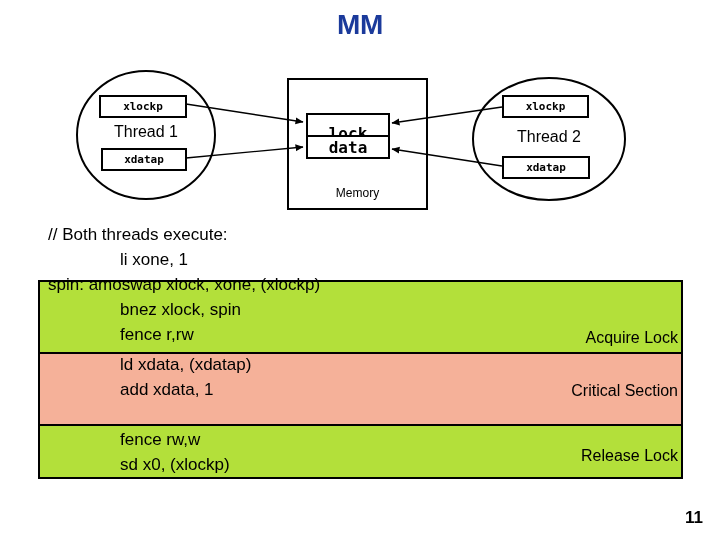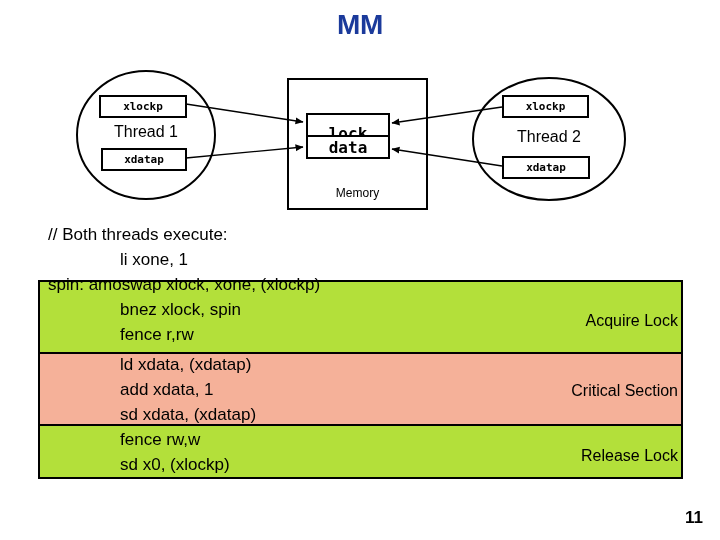--- a/index.html
+++ b/index.html
@@ -112,23 +112,22 @@
     <div class="codebox-frame"></div>
   </div>
 
   <div class="code-line ind0" style="top:222px;">// Both threads execute:</div>
   <div class="code-line ind1" style="top:247px;">li xone, 1</div>
   <div class="code-line ind0" style="top:272px;">spin: amoswap xlock, xone, (xlockp)</div>
   <div class="code-line ind1" style="top:297px;">bnez xlock, spin</div>
   <div class="code-line ind1" style="top:322px;">fence r,rw</div>
   <div class="code-line ind1" style="top:352px;">ld xdata, (xdatap)</div>
   <div class="code-line ind1" style="top:377px;">add xdata, 1</div>
-  <div class="code-line ind1" style="top:402px;">sd xdata, (xdatap)</div>
   <div class="code-line ind1" style="top:427px;">fence rw,w</div>
   <div class="code-line ind1" style="top:452px;">sd x0, (xlockp)</div>
 
-  <div class="annotation" style="top:311px;">Acquire Lock</div>
+  <div class="annotation" style="top:328px;">Acquire Lock</div>
   <div class="annotation" style="top:381px;">Critical Section</div>
   <div class="annotation" style="top:446px;margin-left:15px;">Release Lock</div>
 
   <div class="page-number">11</div>
 
 </div>
 
 </body></html>

